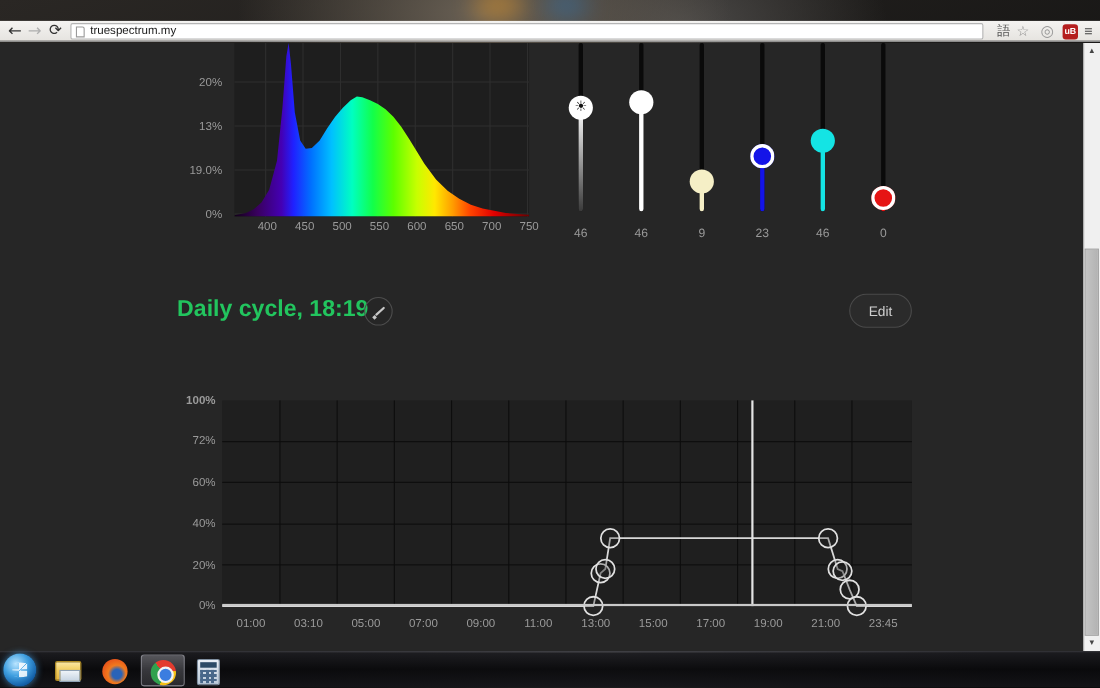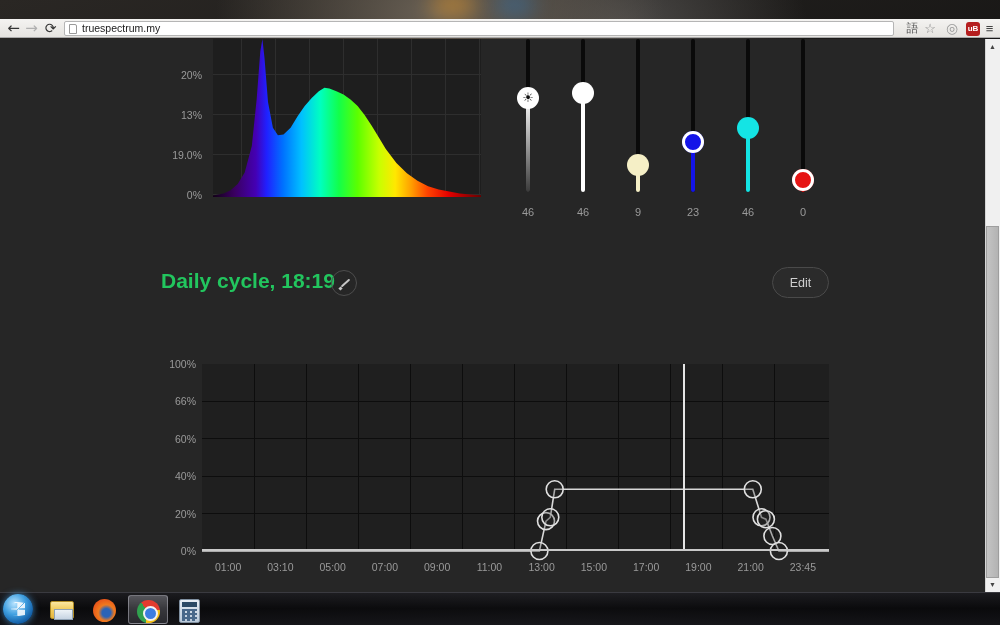--- a/index.html
+++ b/index.html
@@ -399,20 +399,30 @@
               <clipPath id="specclip">
                 <path id="specpath" d="M 0.0 158 L 0.0 156.6 L 10.6 154.6 L 17.6 151.2 L 24.7 145.1 L 31.7 133.6 L 38.8 107.1 L 43.7 59.7 L 47.3 12.2 L 49.4 0.0 L 51.5 19.0 L 55.0 63.1 L 59.9 88.8 L 64.9 96.3 L 70.5 95.6 L 77.6 88.8 L 84.6 77.3 L 91.7 67.1 L 98.7 59.0 L 105.8 52.2 L 111.4 48.8 L 116.4 49.5 L 123.4 52.2 L 130.5 55.6 L 137.5 60.4 L 144.6 67.1 L 151.6 75.9 L 158.7 86.8 L 165.7 98.3 L 172.8 109.9 L 183.4 124.1 L 193.9 134.3 L 204.5 141.7 L 215.1 147.2 L 225.7 150.5 L 236.3 152.6 L 246.8 154.6 L 257.4 155.6 L 268.0 156.3 L 268.0 158 Z"></path>
               </clipPath>
             </defs>
             <g id="spec-g">
                 <rect x="0" y="0" width="268" height="158" fill="url(#specgrad)" clip-path="url(#specclip)"></rect>
               </g>
           </svg>
         </div>
 
+        <div class="spec-xlabels">
+          <span style="left:30px">400</span>
+          <span style="left:64px">450</span>
+          <span style="left:98px">500</span>
+          <span style="left:132px">550</span>
+          <span style="left:166px">600</span>
+          <span style="left:200px">650</span>
+          <span style="left:234px">700</span>
+          <span style="left:268px">750</span>
+        </div>
       </div>
 
       <div class="sliders" id="sliders">
           <div class="slider" style="left: 0px;">
             <div class="sl-track"></div>
             <div class="sl-fill" style="top: 59px; height: 94px; background: linear-gradient(rgb(255, 255, 255), rgb(58, 58, 58));"></div>
             <div class="sl-knob" style="top: 48px; background: rgb(255, 255, 255);">
               <div class="sun-glyph">☀</div>
             </div>
             <div class="sl-val">46</div>
@@ -450,22 +460,22 @@
         </div>
 
       <div class="dc-header">
         <div class="dc-title">Daily cycle, 18:19</div>
         <div class="dc-pencil"></div>
         <div class="edit-btn">Edit</div>
       </div>
 
       <div class="dc-wrap">
         <div class="dc-ylabels" id="dc-ylabels">
-            <span style="top: 39px;">100%</span>
-            <span style="top: 76.4px;">66%</span>
+            <span style="top: 39px; font-weight: bold;">100%</span>
+            <span style="top: 76.4px;">72%</span>
             <span style="top: 113.8px;">60%</span>
             <span style="top: 151.2px;">40%</span>
             <span style="top: 188.6px;">20%</span>
             <span style="top: 226px;">0%</span>
           </div>
 
         <div class="dc-plot">
           <div class="dc-vline" style="left:52px"></div>
           <div class="dc-vline" style="left:104px"></div>
           <div class="dc-vline" style="left:156px"></div>

